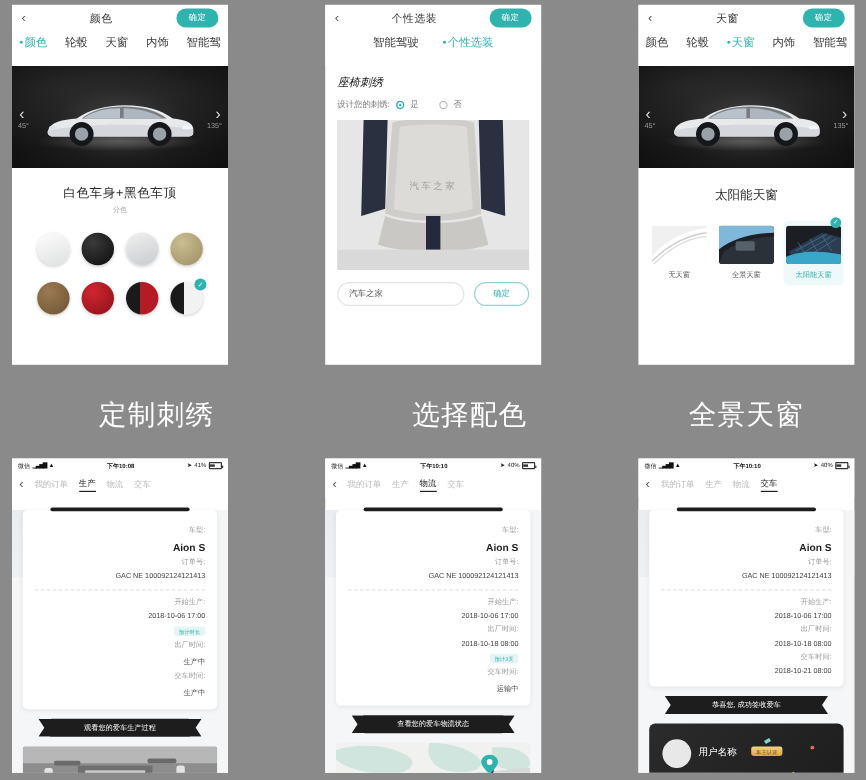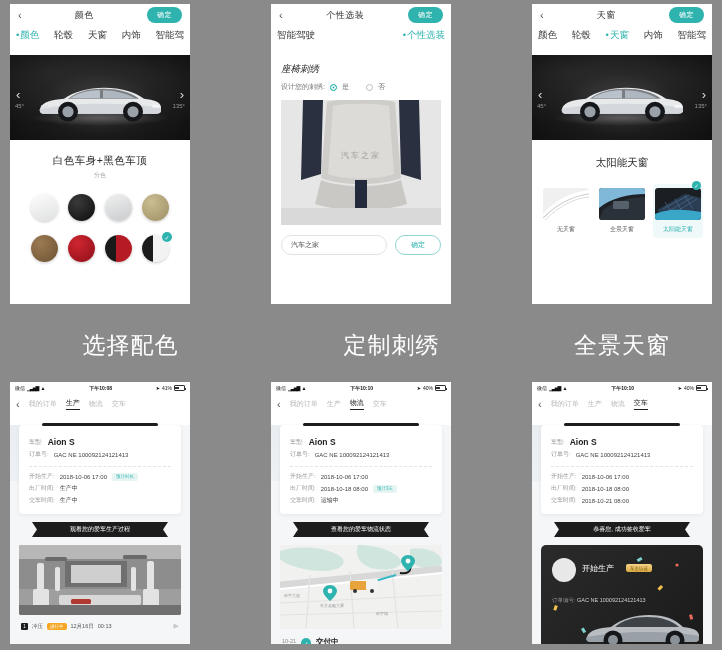--- a/index.html
+++ b/index.html
@@ -140,21 +140,21 @@
   .ord-body{ position:relative; background:#f4f6f8; height:100%; padding:0 9px;}
   .ord-body::before{
     content:""; position:absolute; left:0; top:0; width:100%; height:56px;
     background:linear-gradient(135deg,#e9edf1 0%, #f4f6f8 60%);
   }
   .card{
     position:relative; background:#fff; border-radius:4px; margin-top:10px;
     box-shadow:0 1px 4px rgba(0,0,0,.07); padding:9px 10px 9px;
   }
   .card-bar{ position:absolute; top:-2px; left:14%; width:72%; height:3px; background:#1d1d1d; border-radius:2px;}
-  .kv{ display:flex; gap:5px; font-size:6px; color:#999; margin-top:3px; align-items:center;}
+  .kv{ display:flex; gap:5px; font-size:6px; color:#999; margin-top:3px; align-items:flex-end;flex-direction:column;}
   .kv b{ color:#1d1d1d; font-size:8.5px; font-weight:bold;}
   .kv .v{ color:#444; font-size:6px;}
   .divider{ border-top:1px dashed #e4e4e4; margin:7px 0 5px;}
   .badge{ background:#e6f5f4; color:#2fb3ae; font-size:4.5px; padding:1.5px 4px; border-radius:2px;}
   .ribbon{
     position:relative; margin:8px auto 0; width:118px; height:15px;
     background:#1d1d1d; color:#fff; font-size:6px; border-radius:2px;
     display:flex; align-items:center; justify-content:center;
   }
   .ribbon::before,.ribbon::after{
@@ -259,21 +259,21 @@
     </div>
   </div>
 
   <div class="top-row">
     <div class="phone">
       <div class="p-head">
         <span class="back">‹</span>
         <span class="p-title">个性选装</span>
         <span class="confirm-pill">确定</span>
       </div>
-      <div class="tabs" style="justify-content:space-between; gap:20px;">
+      <div class="tabs" style="justify-content:center; gap:20px;">
         <span class="tab">智能驾驶</span>
         <span class="tab active">个性选装</span>
       </div>
       <div class="ghost-line"></div>
       <div class="emb-h">座椅刺绣</div>
       <div class="emb-row">
         <span>设计您的刺绣:</span>
         <span class="radio on"></span>
         <span>是</span>
         <span class="radio" style="margin-left:12px"></span>
@@ -374,22 +374,22 @@
               <path d="M0 26 C10 22 22 20 46 24 L46 32 L0 32 Z" fill="#3aa7c9"></path>
               </svg>
           </div>
           <div class="roof-lab">太阳能天窗</div>
         </div>
       </div>
     </div>
   </div>
 
   <div class="cap-row">
+    <div class="cap">定制刺绣</div>
     <div class="cap">选择配色</div>
-    <div class="cap">定制刺绣</div>
     <div class="cap">全景天窗</div>
   </div>
 
   <div class="bottom">
     <div class="phone">
       <div class="sbar">
         <span class="left">
           <span>微信</span>
           <span class="bars">▁▃▅▇</span>
           <span>▲</span>
@@ -627,21 +627,21 @@
               <rect x="14" y="60" width="3" height="5" fill="#f2c14e" transform="rotate(20 14 60)"></rect>
               <rect x="40" y="84" width="3" height="5" fill="#7fd4cf" transform="rotate(-30 40 84)"></rect>
               <rect x="120" y="40" width="3" height="5" fill="#f2c14e" transform="rotate(45 120 40)"></rect>
               <rect x="148" y="70" width="3" height="5" fill="#e86a5a" transform="rotate(-15 148 70)"></rect>
               <rect x="100" y="12" width="3" height="5" fill="#7fd4cf" transform="rotate(60 100 12)"></rect>
               <circle cx="64" cy="92" r="1.6" fill="#f2c14e"></circle>
                 <circle cx="136" cy="20" r="1.6" fill="#e86a5a"></circle>
             </g>
           </svg>
           <div class="av"></div>
-          <div class="uname">开始生产</div>
+          <div class="uname">用户名称</div>
           <div class="gold">车主认证</div>
           <div class="ordno">
             <i>订单编号:</i>
             <span>GAC NE 100092124121413</span>
           </div>
           <svg width="120" height="46" viewBox="0 0 120 46" style="position:absolute;right:2px;bottom:0">
             <path d="M6 34 C8 27 18 25 30 24 C40 16 54 12 68 12 C84 12 94 16 102 24 C112 25 117 27 118 32 L118 36 C118 38 116 39 113 39 L10 39 C7 39 4 37 6 34 Z" fill="#b9bdc2"></path>
             <path d="M34 24 C42 17 52 14 66 14 C80 14 90 17 98 24 Z" fill="#3e434a"></path>
             <path d="M6 34 C20 31 46 29 64 29 C88 29 108 31 118 33 L118 36 C118 38 116 39 113 39 L10 39 C7 39 4 37 6 34 Z" fill="#9aa0a7"></path>
             <ellipse cx="32" cy="37" rx="9.5" ry="9.5" fill="#15171a"></ellipse>

